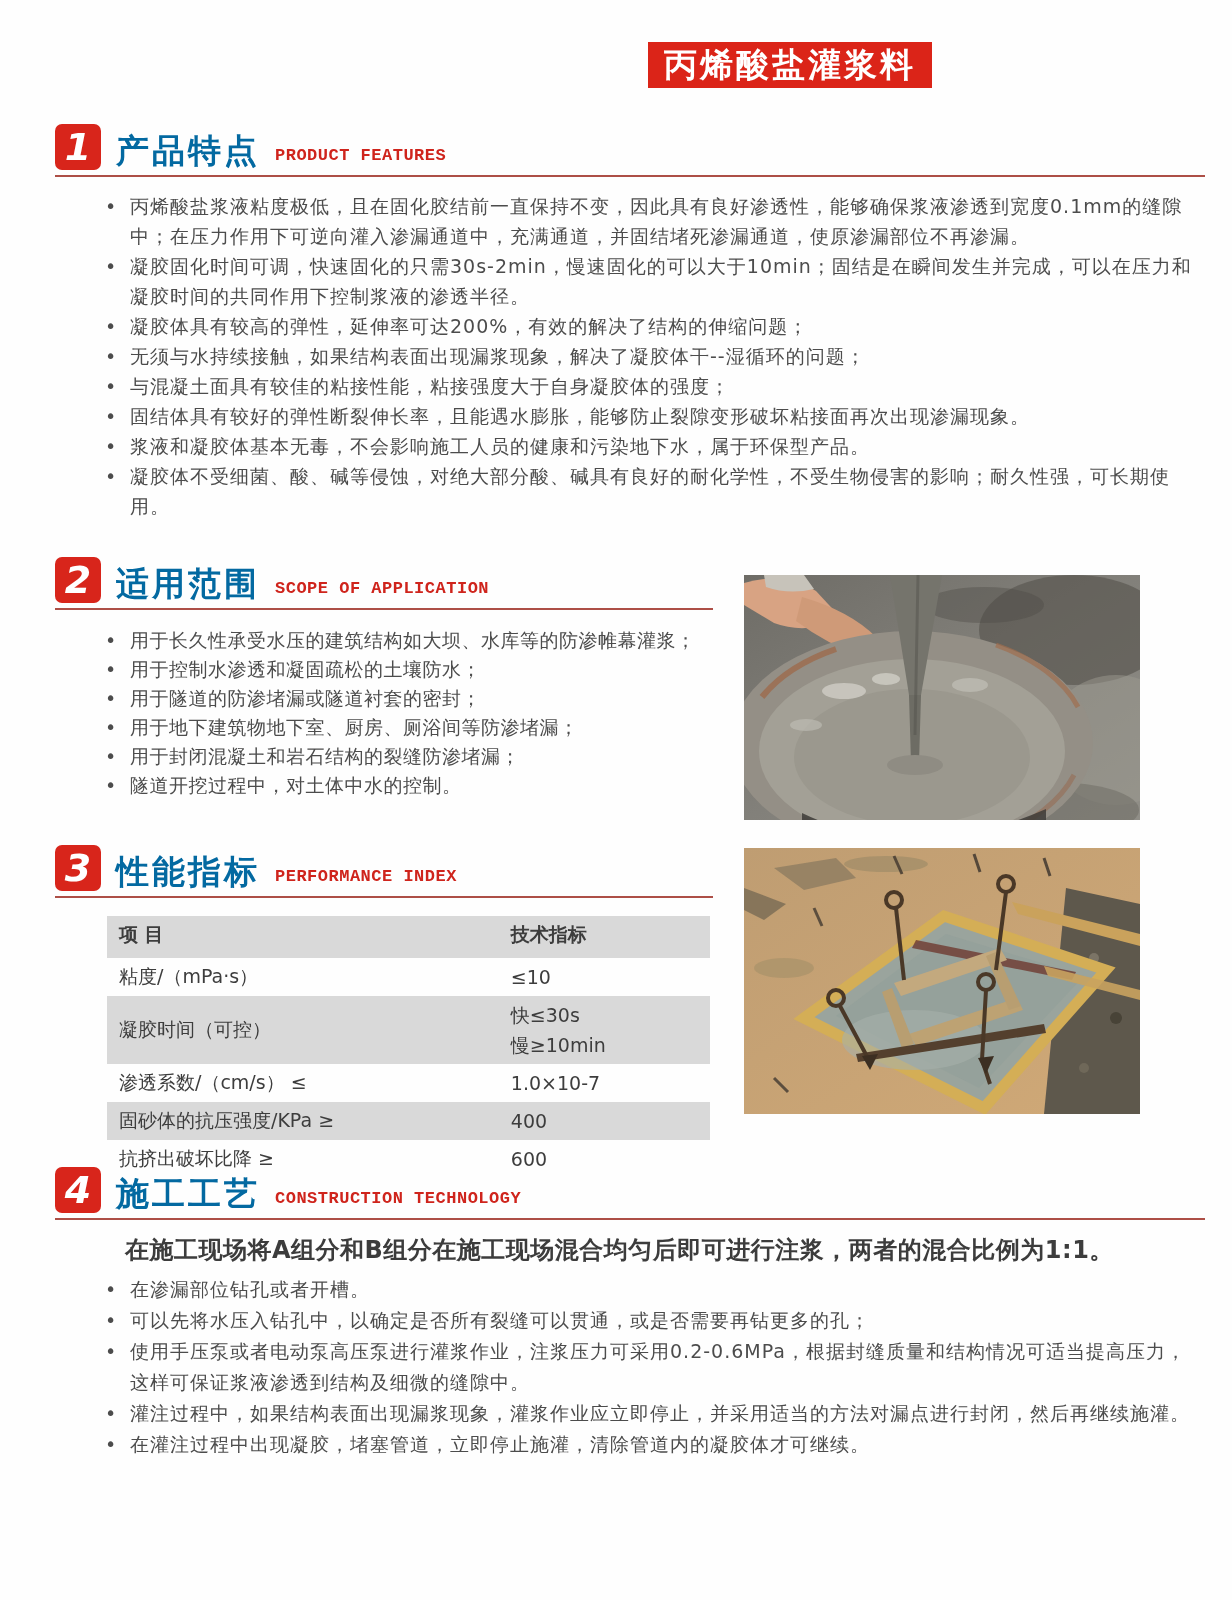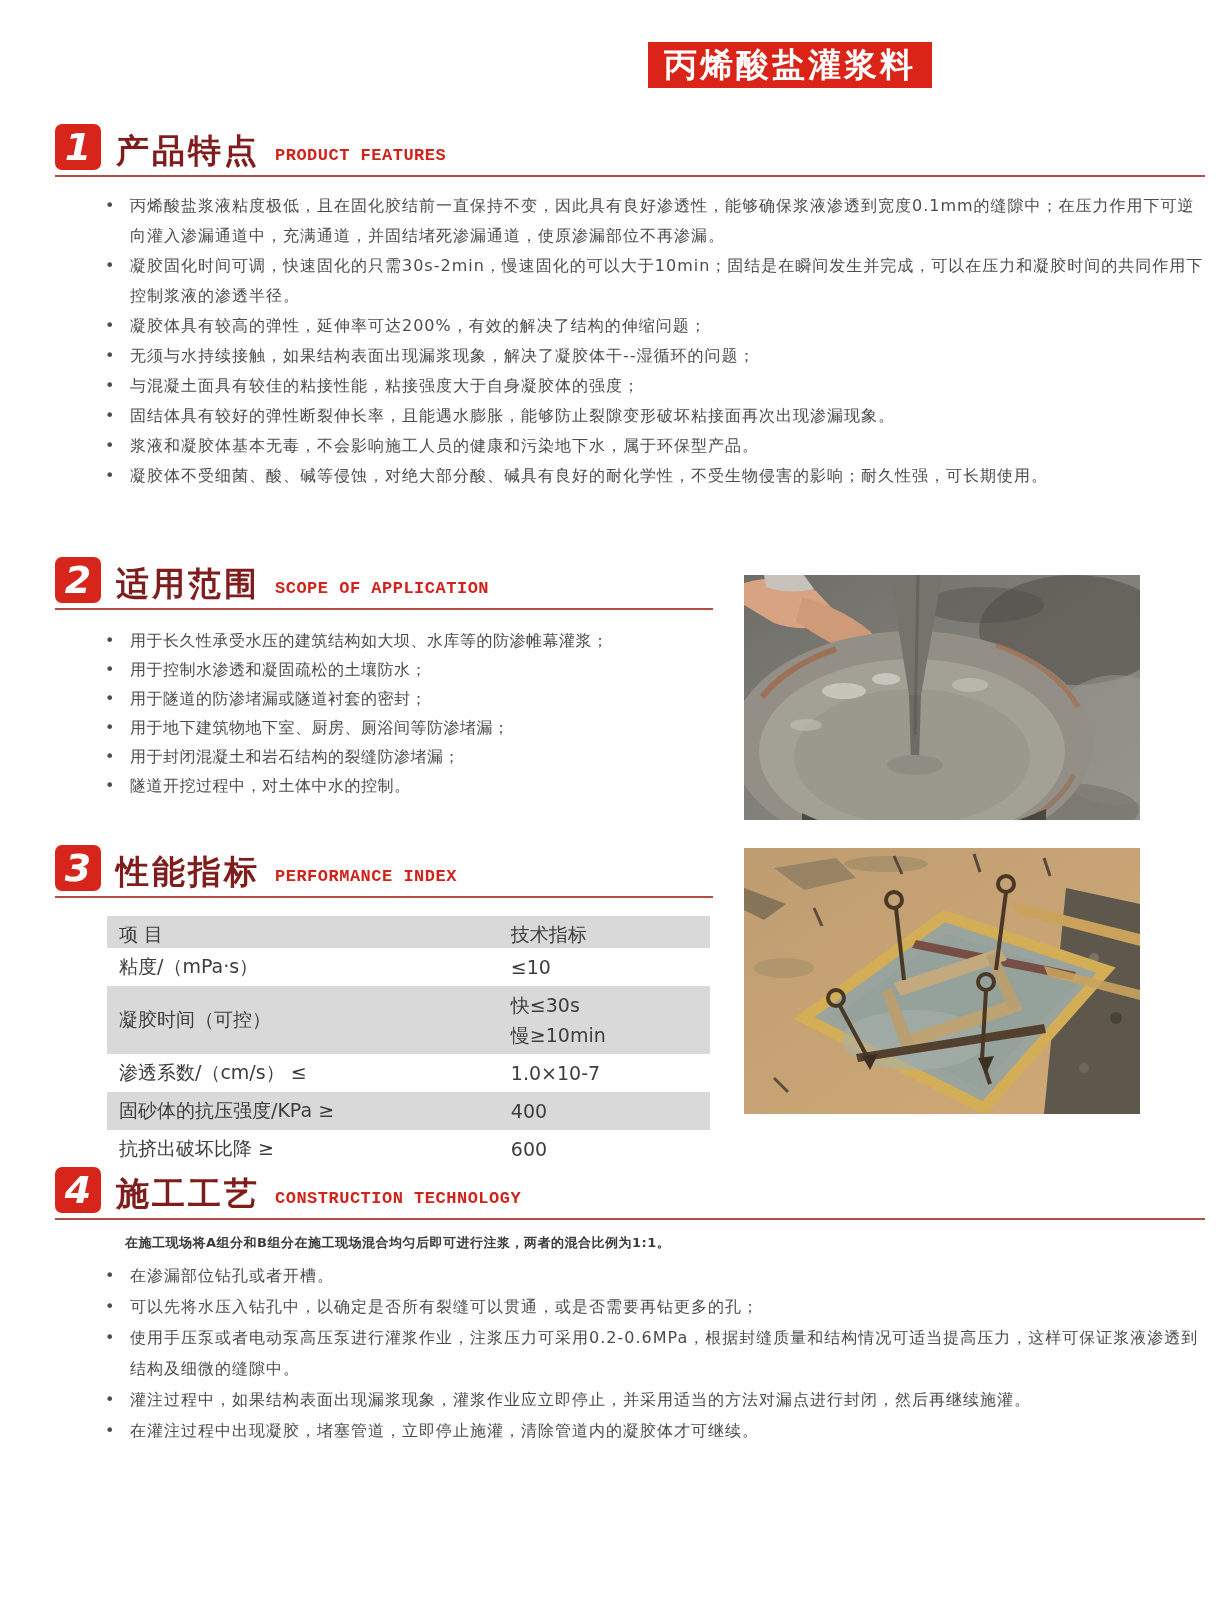--- a/index.html
+++ b/index.html
@@ -21,45 +21,45 @@
   .sec4{top:1167px;width:1150px;}
   .sec-head{
     display:flex;align-items:flex-end;gap:15px;
     border-bottom:2px solid #ad4f47;padding-bottom:5px;
   }
   .num{
     flex:0 0 auto;width:46px;height:46px;background:#d8251b;border-radius:7px;
     color:#ffffff;font-size:38px;font-weight:bold;font-style:italic;
     text-align:center;line-height:46px;
   }
-  .zh{color:#7f1d1d;font-size:33px;font-weight:bold;letter-spacing:3px;line-height:1;padding-bottom:3px;white-space:nowrap;}
+  .zh{color:#0369a1;font-size:33px;font-weight:bold;letter-spacing:3px;line-height:1;padding-bottom:3px;white-space:nowrap;}
   .en{color:#cf241c;font-size:17px;font-weight:bold;letter-spacing:.5px;line-height:1;padding-bottom:6px;white-space:nowrap;font-family:Liberation Mono, monospace;}
   
   .bullets{list-style:none;margin:14px 0 0 0;padding:0;}
   .bullets li{
-    position:relative;padding-left:75px;font-size:16px;line-height:30px;
+    position:relative;padding-left:75px;font-size:19px;line-height:30px;
     color:#4c4c4c;letter-spacing:1px;
   }
   .bullets li::before{content:"•";position:absolute;left:50px;top:0;color:#4c4c4c;}
   .sec2 .bullets{margin-top:16px;}
   .sec2 .bullets li{line-height:29px;letter-spacing:.5px;}
   .sec4 .bullets{margin-top:8px;}
   .sec4 .bullets li{line-height:31px;}
   
   .intro{
-    margin:14px 0 0 70px;font-size:13px;font-weight:bold;color:#3c3c3c;
+    margin:14px 0 0 70px;font-size:24px;font-weight:bold;color:#3c3c3c;
     letter-spacing:.5px;
   }
   
   .perf{
     width:603px;margin:18px 0 0 52px;border-collapse:collapse;
     font-size:19px;color:#3d3d3d;table-layout:fixed;
   }
   .perf th,.perf td{padding:4px 12px;text-align:left;vertical-align:middle;}
-  .perf th{font-weight:normal;padding-top:6px;padding-bottom:0;}
+  .perf th{font-weight:bold;padding-top:6px;padding-bottom:10px;}
   .perf th:first-child,.perf td:first-child{width:61%;}
   .perf thead tr{background:#d9d9d9;}
   .perf tbody tr:nth-child(even){background:#d9d9d9;}
   .perf td:nth-child(2){white-space:pre-line;line-height:30px;}
   
   .photo{position:absolute;overflow:hidden;background:#888;}
   .photo svg{display:block;width:100%;height:100%;}
   .photo1{left:744px;top:575px;width:396px;height:245px;}
   .photo2{left:744px;top:848px;width:396px;height:266px;}
 </style>

